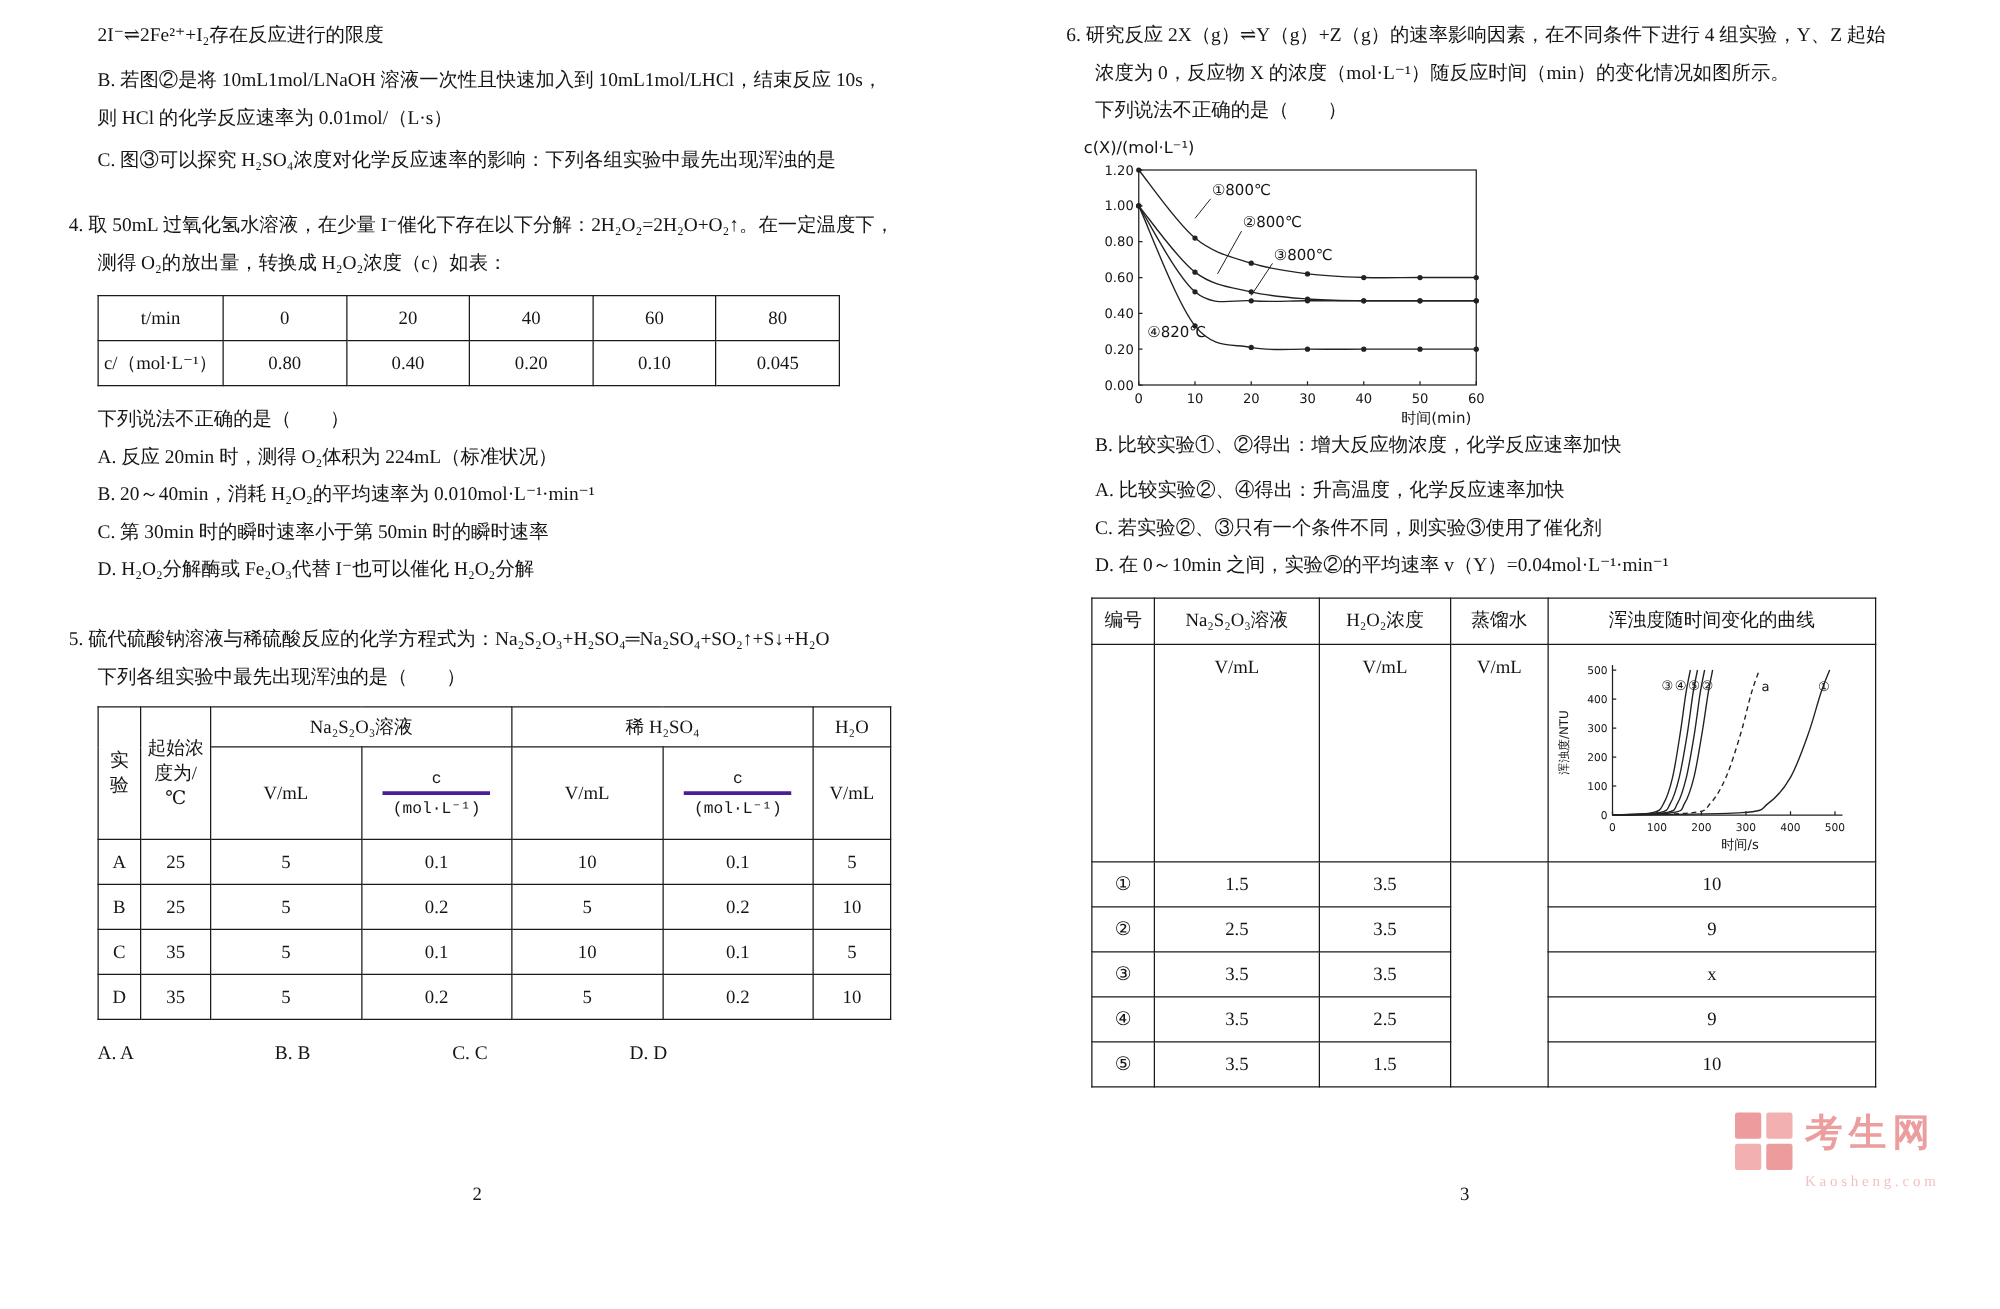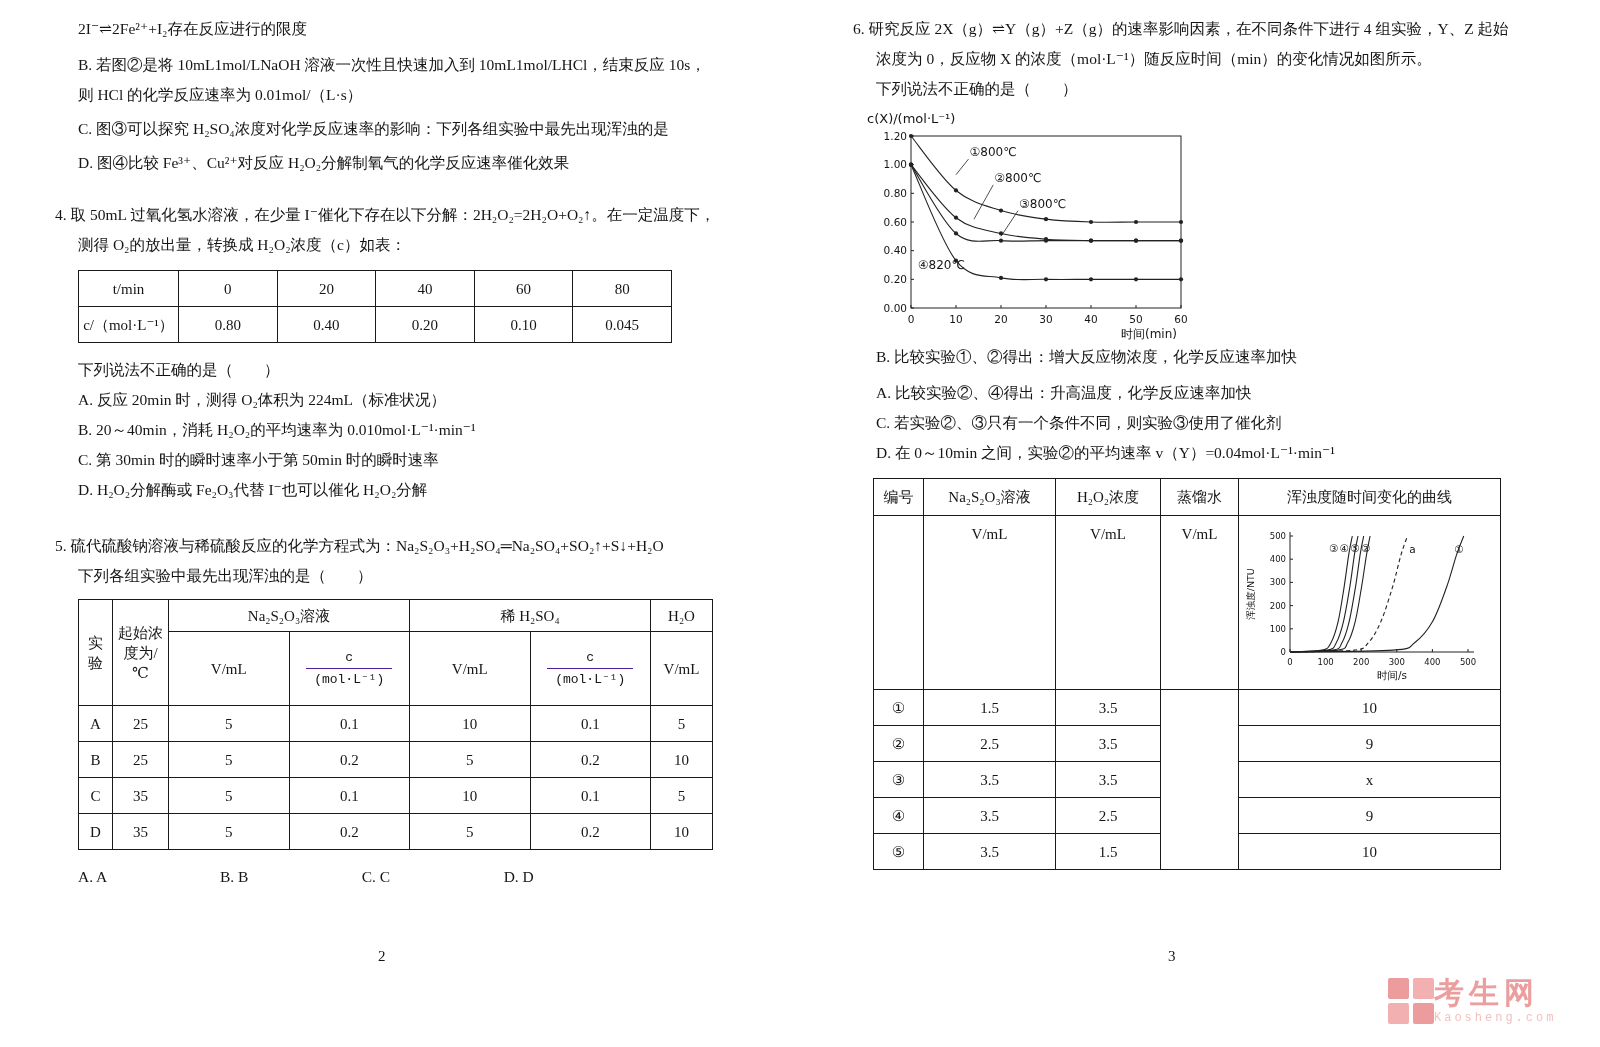--- a/index.html
+++ b/index.html
@@ -16,53 +16,52 @@
   table.tbl{border-collapse:collapse;text-align:center;font-size:15px;table-layout:fixed}
   table.tbl td{border:1px solid #1a1a1a;padding:2px 4px;vertical-align:middle;line-height:20px}
   #q4tbl{width:594px;margin:10px 0 0 23px}
   #q4tbl td{height:36px}
   #q5tbl{width:635px;margin:8px 0 0 23px}
   #q5tbl tr.dr td{height:36px}
   #q5tbl tr.h1 td{height:32px}
   #q5tbl tr.h2 td{height:74px}
   .frac{display:inline-block;vertical-align:middle;font-family:"Liberation Mono","DejaVu Sans Mono",monospace;font-size:13px;line-height:15px}
   .fnum{display:block;padding:0 8px 3px}
-  .fden{display:block;border-top:1px solid #4c1d95;padding:3px 8px 0}
+  .fden{display:block;border-top:3px solid #4c1d95;padding:3px 8px 0}
   #q7tbl{width:627px;margin:10px 0 0 20px}
   #q7tbl tr.h1 td{height:37px}
   #q7tbl tr.h2 td{height:170px;vertical-align:top;padding-top:8px}
   #q7tbl tr.dr td{height:36px}
   #q7tbl td.chartcell{padding:2px 1px 1px 1px}
   .answers{margin-top:12px;padding-left:23px}
   .ansitem{display:inline-block;width:138px}
   .ylabel{padding-left:14px;font-size:13px;line-height:18px;margin-top:6px;font-family:"DejaVu Sans",sans-serif}
   svg{display:block}
   svg text{font-family:"DejaVu Sans","Liberation Sans",sans-serif;fill:#151515}
   #chart-q6{margin-left:14px}
   .pageno{position:absolute;font-size:15px}
   #pn2{left:378px;top:948px}
   #pn3{left:1168px;top:948px}
-  .watermark{position:absolute;left:1388px;top:976px;display:flex;align-items:center;}
+  .watermark{position:absolute;left:1388px;top:890px;display:flex;gap:10px}
   .wm-icon{width:46px;height:46px;display:grid;grid-template-columns:1fr 1fr;grid-template-rows:1fr 1fr;gap:4px}
   .wm-sq{background:#f2b0b0;border-radius:2px}
   .wm-sq.dark{background:#ec9c9c}
   .wm-text{display:flex;flex-direction:column;line-height:1.1}
   .wm-brand{font-size:30px;font-weight:bold;color:#ec9e9e;letter-spacing:5px;font-family:"DejaVu Sans",sans-serif}
-  .wm-site{font-size:12px;color:#f4bfbf;letter-spacing:3px;font-family:Liberation Mono, monospace;margin-top:3px}
+  .wm-site{font-size:12px;color:#f4bfbf;letter-spacing:3px;font-family:Liberation Serif, serif;margin-top:16px}
 </style>
 </head>
 <body>
 
 <div>
 
   <div class="page" id="pageL">
     <div class="ind">2I⁻⇌2Fe²⁺+I₂存在反应进行的限度</div>
     <div class="ind mt6">B. 若图②是将 10mL1mol/LNaOH 溶液一次性且快速加入到 10mL1mol/LHCl，结束反应 10s，则 HCl 的化学反应速率为 0.01mol/（L·s）</div>
     <div class="ind mt4">C. 图③可以探究 H₂SO₄浓度对化学反应速率的影响：下列各组实验中最先出现浑浊的是</div>
-    <div class="ind mt4">D. 图④比较 Fe³⁺、Cu²⁺对反应 H₂O₂分解制氧气的化学反应速率催化效果</div>
 
     <div class="hang mt22">4. 取 50mL 过氧化氢水溶液，在少量 I⁻催化下存在以下分解：2H₂O₂=2H₂O+O₂↑。在一定温度下，测得 O₂的放出量，转换成 H₂O₂浓度（c）如表：</div>
 
     <table class="tbl" id="q4tbl">
       <tbody>
           <tr>
         <td style="width:100px">t/min</td>
         <td>0</td>
         <td>20</td>
         <td>40</td>

